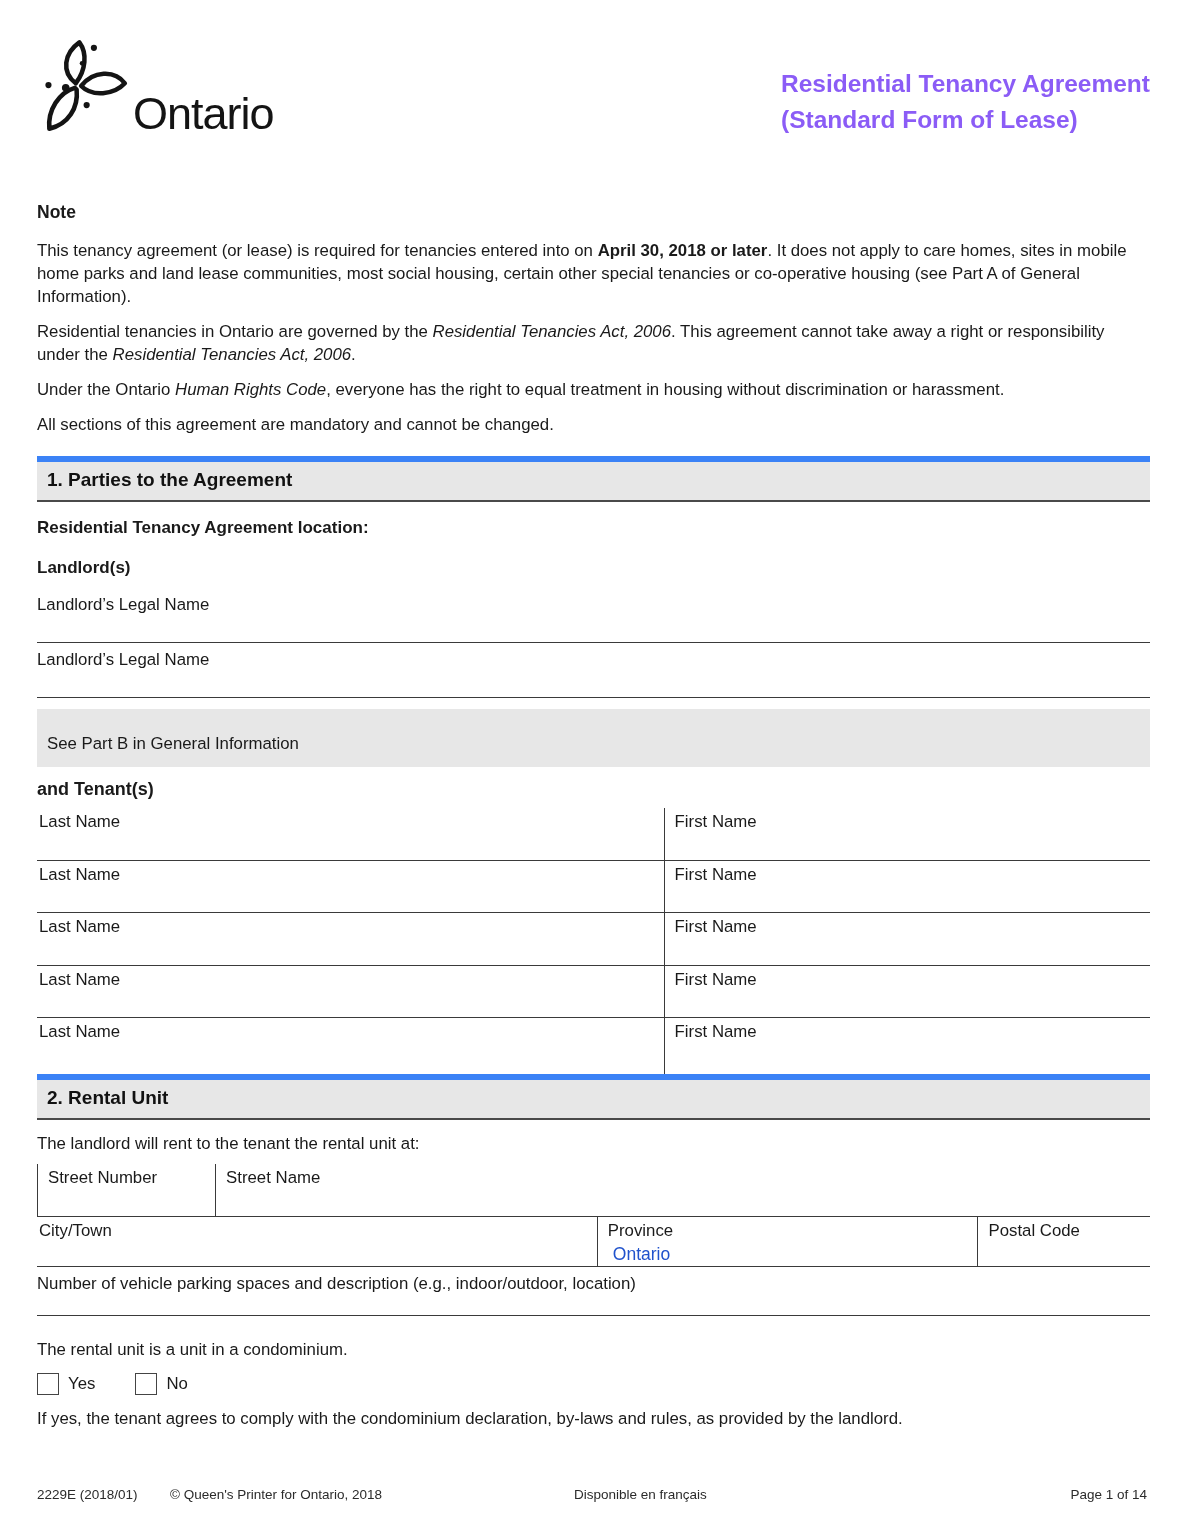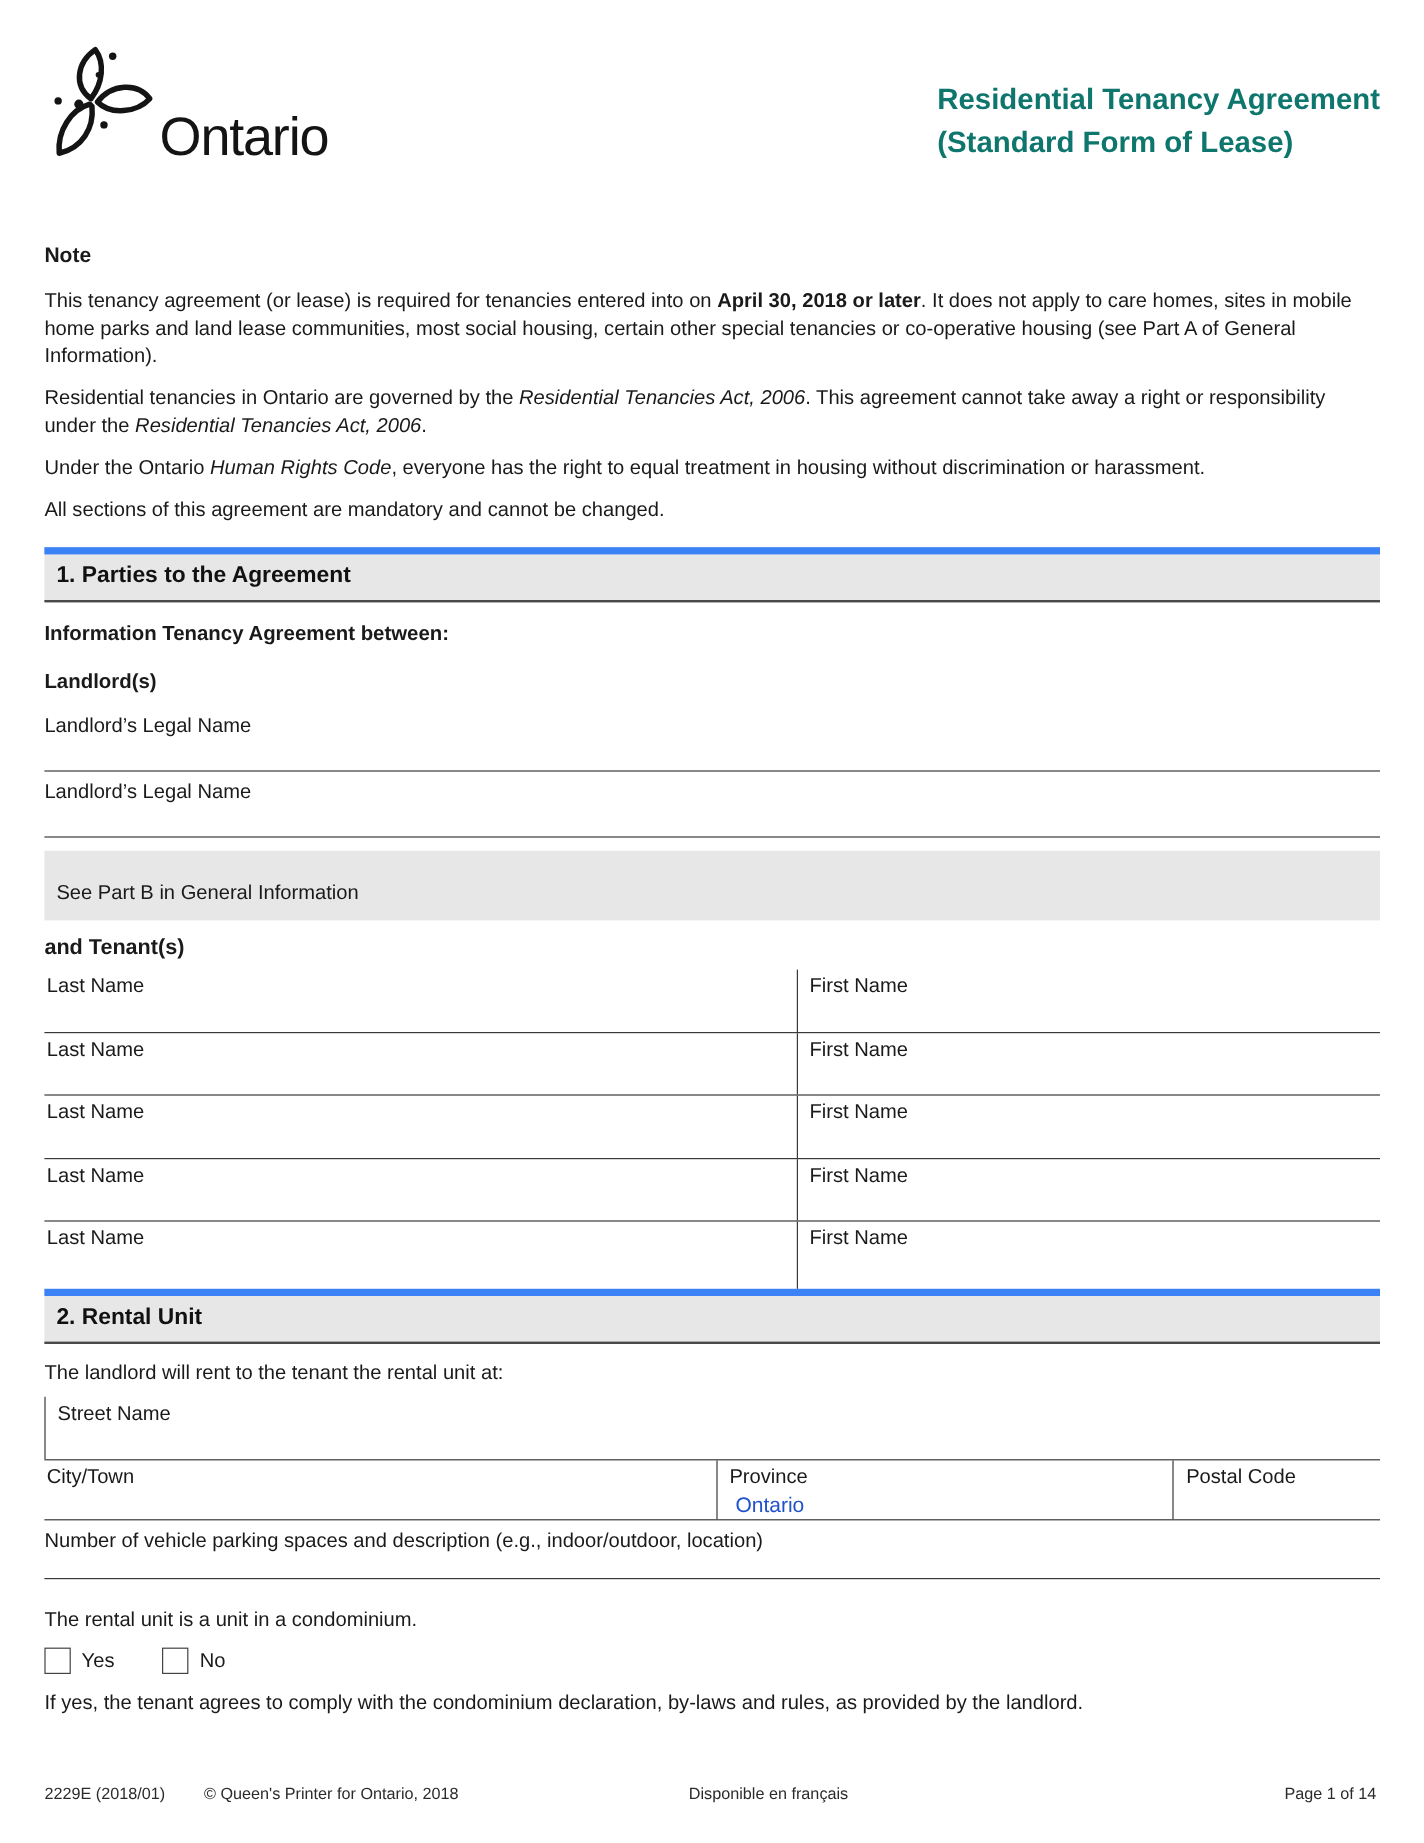--- a/index.html
+++ b/index.html
@@ -25,21 +25,21 @@
     line-height: 1;
     margin-left: 4px;
     padding-bottom: 4px;
   }
   .title-block {
     margin-left: auto;
     font-size: 24.5px;
     font-weight: bold;
     line-height: 1.45;
     padding-top: 32px;
-    color: #0f766e;
+    color: #8b5cf6;
   }
   
   .note-heading { margin-top: 62px; font-size: 17.5px; font-weight: bold; }
   .para { margin-top: 16px; font-size: 16.8px; line-height: 23px; }
   .para.tight { margin-top: 12px; }
   .b { font-weight: bold; }
   .i { font-style: italic; }
   
   .section-header {
     margin-top: 20px;
@@ -135,21 +135,21 @@
   <div class="para"><span>This tenancy agreement (or lease) is required for tenancies entered into on </span><span class="b">April 30, 2018 or later</span><span>. It does not apply to care homes, sites in mobile home parks and land lease communities, most social housing, certain other special tenancies or co-operative housing (see Part A of General Information).</span></div>
 
   <div class="para tight"><span>Residential tenancies in Ontario are governed by the </span><span class="i">Residential Tenancies Act, 2006</span><span>. This agreement cannot take away a right or responsibility under the </span><span class="i">Residential Tenancies Act, 2006</span><span>.</span></div>
 
   <div class="para tight"><span>Under the Ontario </span><span class="i">Human Rights Code</span><span>, everyone has the right to equal treatment in housing without discrimination or harassment.</span></div>
 
   <div class="para tight">All sections of this agreement are mandatory and cannot be changed.</div>
 
   <div class="section-header">1. Parties to the Agreement</div>
 
-  <div class="bold-line">Information Tenancy Agreement between:</div>
+  <div class="bold-line">Residential Tenancy Agreement location:</div>
   <div class="landlords-line">Landlord(s)</div>
 
   <div class="field">
     <span>Landlord’s Legal Name</span>
   </div>
   <div class="field">
     <span>Landlord’s Legal Name</span>
   </div>
 
   <div class="note-box">
@@ -179,20 +179,21 @@
       <div class="t-cell-last"><span>Last Name</span></div>
       <div class="t-cell-first"><span>First Name</span></div>
     </div>
   </div>
 
   <div class="section-header no-gap">2. Rental Unit</div>
 
   <div class="rent-intro">The landlord will rent to the tenant the rental unit at:</div>
 
   <div class="addr-row r1">
+    <div class="c-stno"><span>Street Number</span></div>
     <div class="c-stname"><span>Street Name</span></div>
   </div>
   <div class="addr-row r2">
     <div class="c-city"><span>City/Town</span></div>
     <div class="c-prov">
       <div>Province</div>
       <div class="prov-value" style="color: rgb(32, 82, 204);">Ontario</div>
     </div>
     <div class="c-postal"><span>Postal Code</span></div>
   </div>

